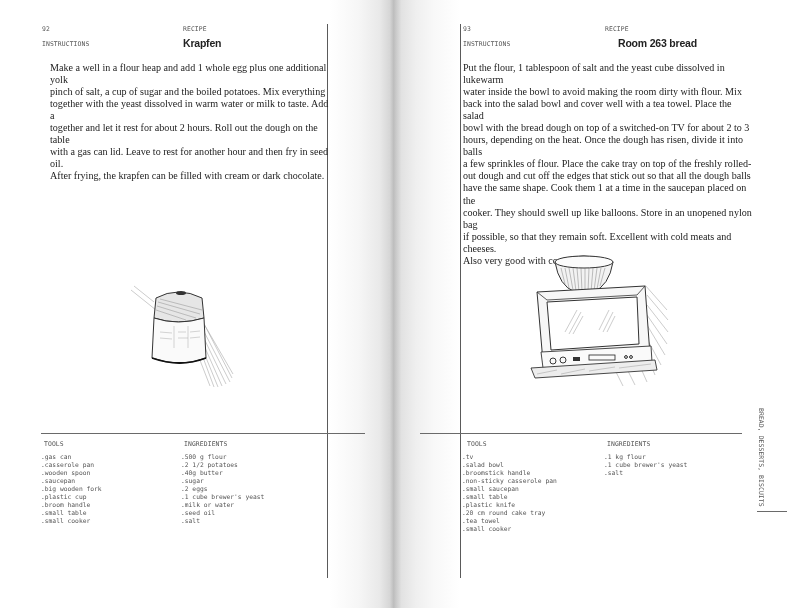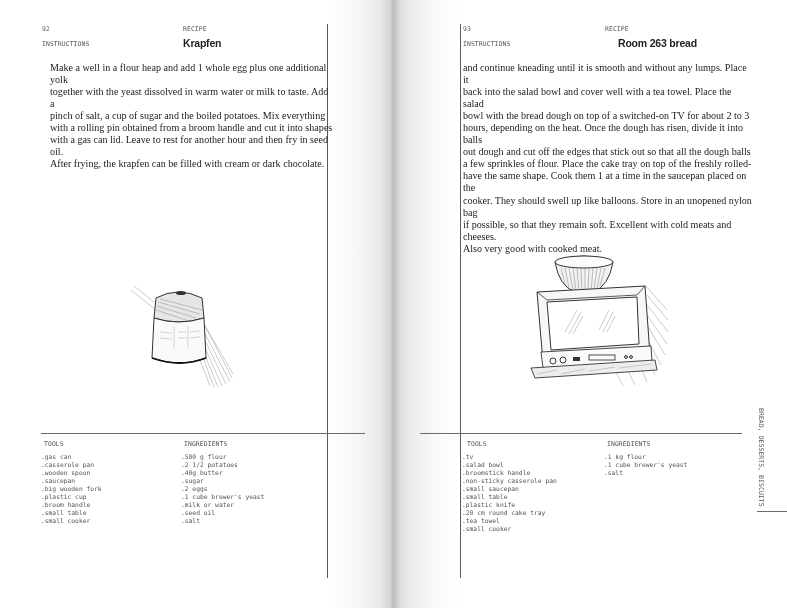--- a/index.html
+++ b/index.html
@@ -54,23 +54,23 @@
     <div class="vline" style="left:327px; top:24px; height:554px;"></div>
     <div class="hline" style="left:41px; top:433px; width:324px;"></div>
 
     <div class="abs mono" style="left:42px; top:25px;">92</div>
     <div class="abs mono" style="left:183px; top:25px;">RECIPE</div>
     <div class="abs mono" style="left:42px; top:40px;">INSTRUCTIONS</div>
     <div class="abs title" style="left:183px; top:37px;text-align:center;">Krapfen</div>
 
     <div class="abs body-text" style="left:42px; top:62px; width:285px;margin-left:8px;">
       <div>Make a well in a flour heap and add 1 whole egg plus one additional yolk</div>
+      <div>pinch of salt, a cup of sugar and the boiled potatoes. Mix everything</div>
       <div>together with the yeast dissolved in warm water or milk to taste. Add a</div>
-      <div>pinch of salt, a cup of sugar and the boiled potatoes. Mix everything</div>
-      <div>with a rolling pin obtained from a broom handle and cut it into shapes</div>
+      <div>together and let it rest for about 2 hours. Roll out the dough on the table</div>
       <div>with a gas can lid. Leave to rest for another hour and then fry in seed oil.</div>
       <div>After frying, the krapfen can be filled with cream or dark chocolate.</div>
     </div>
 
     <div class="abs" style="left:126px; top:280px; width:110px; height:110px;">
       <svg width="110" height="110" viewBox="0 0 110 110">
         <g stroke="#999" stroke-width="0.5" fill="none">
           <line x1="72" y1="40" x2="104" y2="102"></line>
             <line x1="72" y1="46" x2="100" y2="104"></line>
           <line x1="72" y1="52" x2="96" y2="106"></line>
@@ -135,26 +135,27 @@
   <div>
     <div class="vline" style="left:460px; top:24px; height:554px;"></div>
     <div class="hline" style="left:420px; top:433px; width:322px;"></div>
 
     <div class="abs mono" style="left:463px; top:25px;">93</div>
     <div class="abs mono" style="left:605px; top:25px;">RECIPE</div>
     <div class="abs mono" style="left:463px; top:40px;">INSTRUCTIONS</div>
     <div class="abs title" style="left:618px; top:37px;">Room 263 bread</div>
 
     <div class="abs body-text" style="left:463px; top:62px; width:290px;">
-      <div>and continue kneading until it is smooth and without any lumps. Place it</div>
+      <div>Put the flour, 1 tablespoon of salt and the yeast cube dissolved in lukewarm</div>
+      <div>water inside the bowl to avoid making the room dirty with flour. Mix</div>
       <div>back into the salad bowl and cover well with a tea towel. Place the salad</div>
       <div>bowl with the bread dough on top of a switched-on TV for about 2 to 3</div>
       <div>hours, depending on the heat. Once the dough has risen, divide it into balls</div>
+      <div>a few sprinkles of flour. Place the cake tray on top of the freshly rolled-</div>
       <div>out dough and cut off the edges that stick out so that all the dough balls</div>
-      <div>a few sprinkles of flour. Place the cake tray on top of the freshly rolled-</div>
       <div>have the same shape. Cook them 1 at a time in the saucepan placed on the</div>
       <div>cooker. They should swell up like balloons. Store in an unopened nylon bag</div>
       <div>if possible, so that they remain soft. Excellent with cold meats and cheeses.</div>
       <div>Also very good with cooked meat.</div>
     </div>
 
     <div class="abs" style="left:505px; top:240px; width:165px; height:155px;">
       <svg width="165" height="155" viewBox="0 0 165 155">
         <g stroke="#999" stroke-width="0.5">
           <line x1="140" y1="45" x2="162" y2="70"></line>

